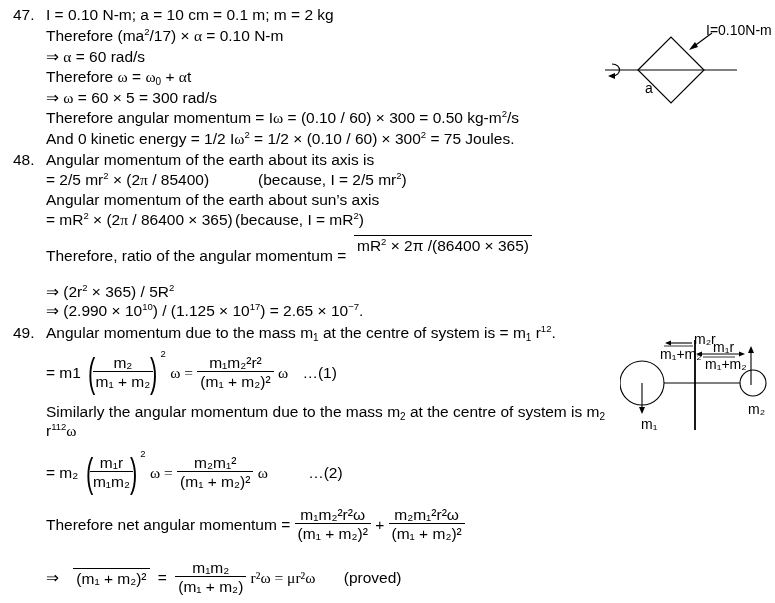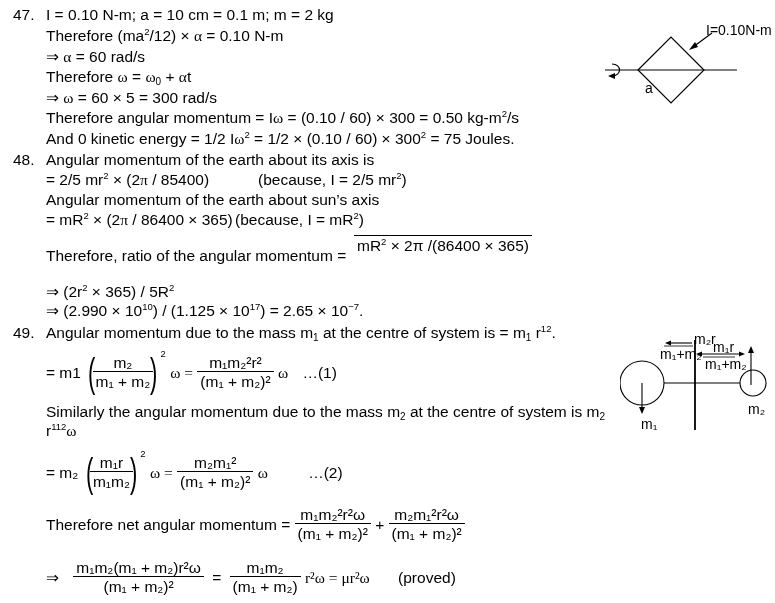--- a/index.html
+++ b/index.html
@@ -17,21 +17,21 @@
   .diag { position:absolute; }
   .diag-label { position:absolute; font-size:14px; white-space:nowrap; line-height:12px; }
 </style>
 </head>
 <body>
 
 <div>
   <span class="num" style="left:13px;top:6px;">47.</span>
   <span class="ln" style="left:46px;top:6px;">I = 0.10 N-m; a = 10 cm = 0.1 m; m = 2 kg</span>
 
-  <span class="ln" style="left:46px;top:27px;"><span>Therefore (ma</span><sup>2</sup><span>/12) × </span><span class="serif">α</span><span> = 0.10 N-m</span></span>
+  <span class="ln" style="left:46px;top:27px;"><span>Therefore (ma</span><sup>2</sup><span>/17) × </span><span class="serif">α</span><span> = 0.10 N-m</span></span>
 
   <span class="ln" style="left:46px;top:48px;"><span>⇒ </span><span class="serif">α</span><span> = 60 rad/s</span></span>
 
   <span class="ln" style="left:46px;top:68px;"><span>Therefore </span><span class="serif">ω</span><span> = </span><span class="serif">ω</span><sub>0</sub><span> + </span><span class="serif">α</span><span>t</span></span>
 
   <span class="ln" style="left:46px;top:89px;"><span>⇒ </span><span class="serif">ω</span><span> = 60 × 5 = 300 rad/s</span></span>
 
   <span class="ln" style="left:46px;top:109px;"><span>Therefore angular momentum = I</span><span class="serif">ω</span><span> = (0.10 / 60) × 300 = 0.50 kg-m</span><sup>2</sup><span>/s</span></span>
 
   <span class="ln" style="left:46px;top:130px;"><span>And 0 kinetic energy = 1/2 I</span><span class="serif">ω</span><sup>2</sup><span> = 1/2 × (0.10 / 60) × 300</span><sup>2</sup><span> = 75 Joules.</span></span>
@@ -97,21 +97,21 @@
 
   <div class="ln" style="left:46px;top:504px;line-height:40px;height:40px;">
     <span style="vertical-align:middle;">Therefore net angular momentum =</span>
     <span class="frac"><span class="n">m₁m₂²r²ω</span><span class="d">(m₁ + m₂)²</span></span>
     <span style="vertical-align:middle;">+</span>
     <span class="frac"><span class="n">m₂m₁²r²ω</span><span class="d">(m₁ + m₂)²</span></span>
   </div>
 
   <div class="ln" style="left:46px;top:557px;line-height:40px;height:40px;">
     <span class="serif" style="vertical-align:middle;margin-right:10px;">⇒</span>
-    <span class="frac"><span class="n">m₁m₂(m₁ + m₂)r²ω</span><span class="d">(m₁ + m₂)²</span></span>
+    <span class="frac"><span class="d">(m₁ + m₂)²</span></span>
     <span style="vertical-align:middle;margin:0 4px;">=</span>
     <span class="frac"><span class="n">m₁m₂</span><span class="d">(m₁ + m₂)</span></span>
     <span class="serif" style="vertical-align:middle;">r²ω = μr²ω</span>
     <span style="vertical-align:middle;margin-left:24px;">(proved)</span>
   </div>
 
   <svg class="diag" style="left:620px;top:330px;" width="155" height="100" viewBox="0 0 155 100">
     <circle cx="22" cy="53" r="22" fill="none" stroke="#000" stroke-width="1.1"></circle>
     <circle cx="133" cy="53" r="13" fill="none" stroke="#000" stroke-width="1.1"></circle>
     <line x1="44" y1="53" x2="120" y2="53" stroke="#000" stroke-width="1.1"></line>

